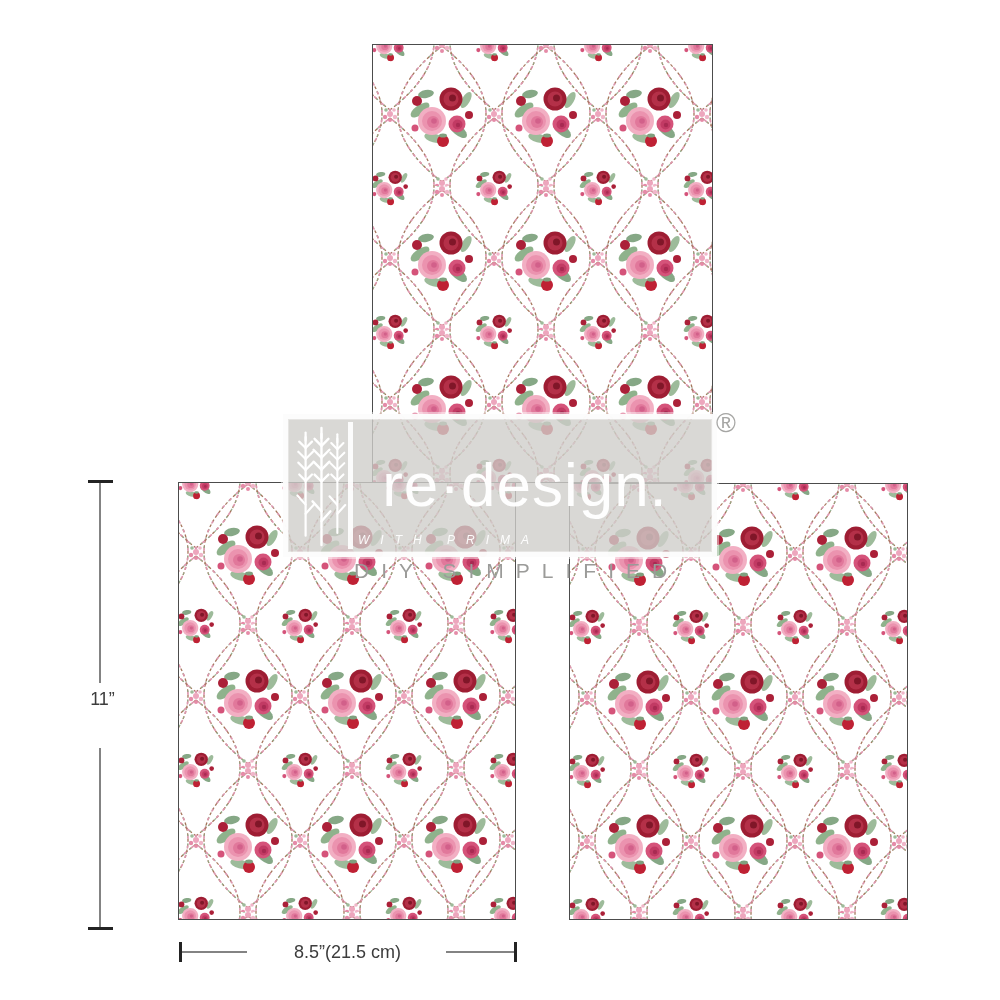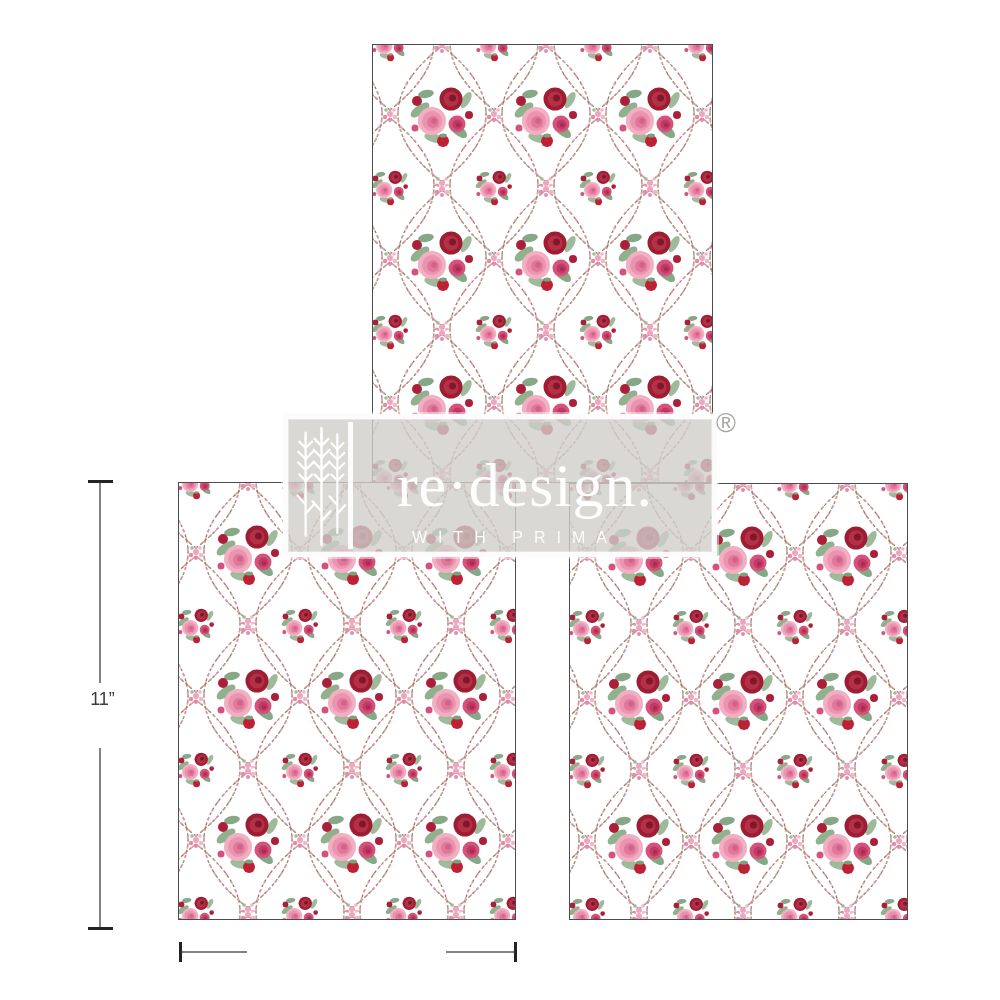--- a/index.html
+++ b/index.html
@@ -19,24 +19,24 @@
   .v3{fill:none;stroke:#dd97ae;stroke-width:1.7;stroke-dasharray:1.6 8;stroke-dashoffset:6;stroke-linecap:round;}
 
   
   .watermark-box{position:absolute;left:283px;top:414px;width:434px;height:143px;box-sizing:border-box;
     background:rgba(208,206,203,0.80);border:5px solid rgba(255,255,255,0.92);
     box-shadow:0 0 0 2px rgba(255,255,255,0.45), inset 0 0 0 1px rgba(255,255,255,0.35);}
   .lavender-panel{position:absolute;left:3px;top:3px;bottom:3px;width:57px;
     border-right:5px solid rgba(255,255,255,0.92);}
   .lavender-panel svg{display:block;width:100%;height:100%;}
   .brand{position:absolute;left:70px;right:20px;top:34px;text-align:center;
-    font-family:Liberation Serif, serif;font-size:62px;line-height:64px;letter-spacing:1px;
+    font-family:Liberation Sans, sans-serif;font-size:62px;line-height:64px;letter-spacing:1px;
     color:rgba(255,255,255,0.97);white-space:nowrap;}
-  .subtitle{position:absolute;left:70px;right:40px;bottom:5px;text-align:center;
-    font-size:16px;letter-spacing:11px;color:rgba(255,255,255,0.95);white-space:nowrap;}
+  .subtitle{position:absolute;left:70px;right:40px;bottom:5px;
+    font-size:12px;letter-spacing:11px;color:rgba(255,255,255,0.95);white-space:nowrap;font-style:italic;}
   .registered{position:absolute;left:716px;top:410px;font-size:27px;line-height:27px;
     color:#a6a6a4;}
   .tagline{position:absolute;left:354px;top:559px;width:320px;text-align:center;
     font-size:21px;letter-spacing:12px;color:#9b9b99;white-space:nowrap;}
 
   
   .dim-line{position:absolute;background:#838383;}
   .dim-cap{position:absolute;background:#232323;}
   .dim-text{position:absolute;color:#3c3c3c;font-size:18px;line-height:28px;text-align:center;white-space:nowrap;}
 </style>
@@ -125,20 +125,21 @@
   </div>
 
   <div class="dim-cap" style="left:88px;top:480px;width:25px;height:3px;"></div>
   <div class="dim-line" style="left:99px;top:483px;width:2px;height:200px;"></div>
   <div class="dim-text" style="left:40px;top:685px;width:125px;">11”</div>
   <div class="dim-line" style="left:99px;top:748px;width:2px;height:179px;"></div>
   <div class="dim-cap" style="left:88px;top:927px;width:25px;height:3px;"></div>
 
   <div class="dim-cap" style="left:179px;top:942px;width:3px;height:20px;"></div>
   <div class="dim-line" style="left:182px;top:951px;width:65px;height:2px;"></div>
+  <div class="dim-text" style="left:250px;top:938px;width:195px;">8.5”(21.5 cm)</div>
   <div class="dim-line" style="left:446px;top:951px;width:68px;height:2px;"></div>
   <div class="dim-cap" style="left:514px;top:942px;width:3px;height:20px;"></div>
 
   <div class="watermark-box">
     <div class="lavender-panel">
       <svg viewBox="0 0 56 128" preserveAspectRatio="xMidYMid meet">
         <g stroke="#ffffff" stroke-width="2.4" stroke-linecap="round" fill="none">
           <g transform="translate(14,6) scale(0.92)">
             <path d="M0,118 L0,10"></path>
               <path d="M0,14 L0,5"></path>
@@ -181,14 +182,15 @@
             <path d="M0,86 L-9,76"></path>
               <path d="M0,96 L9,86"></path>
           </g>
         </g>
       </svg>
     </div>
     <div class="brand">re·design.</div>
     <div class="subtitle">WITH PRIMA</div>
   </div>
   <div class="registered">®</div>
+  <div class="tagline">DIY SIMPLIFIED</div>
 
 </div>
 
 </body></html>

